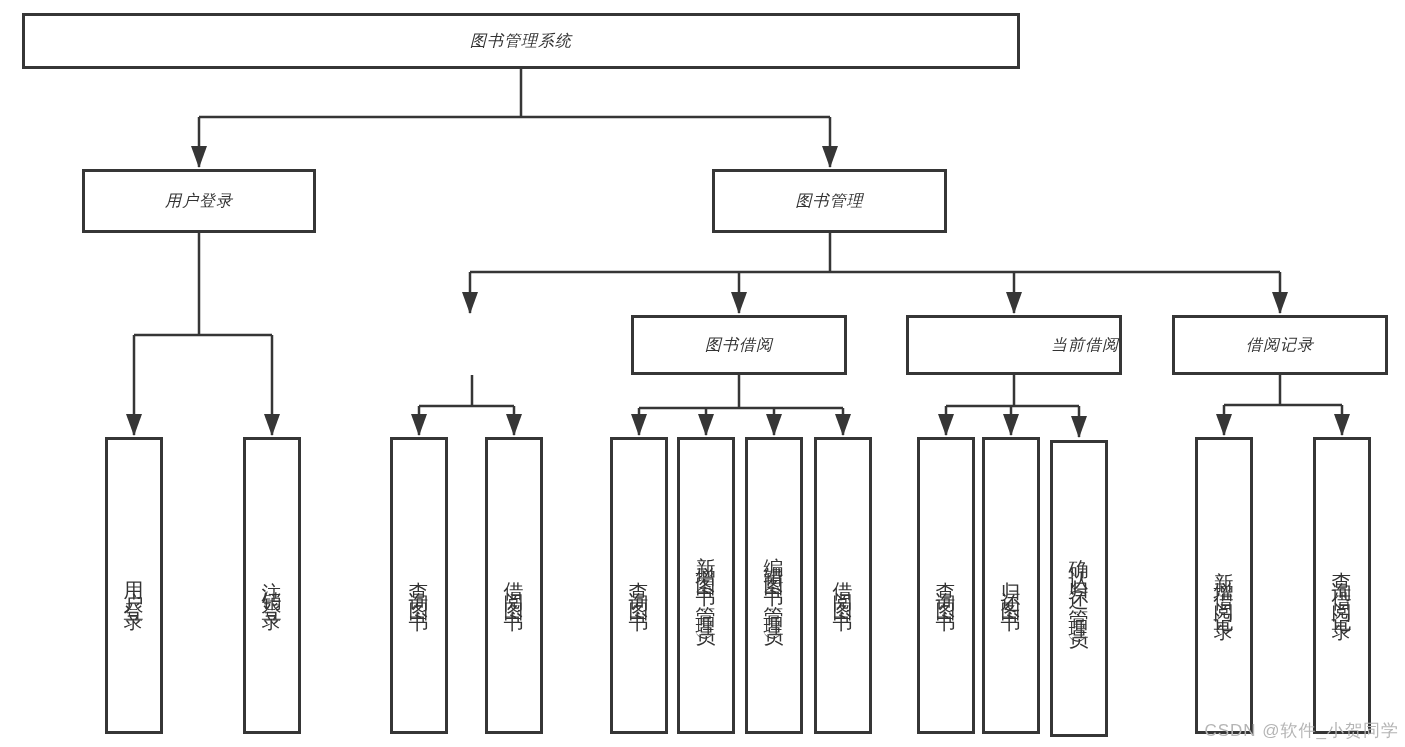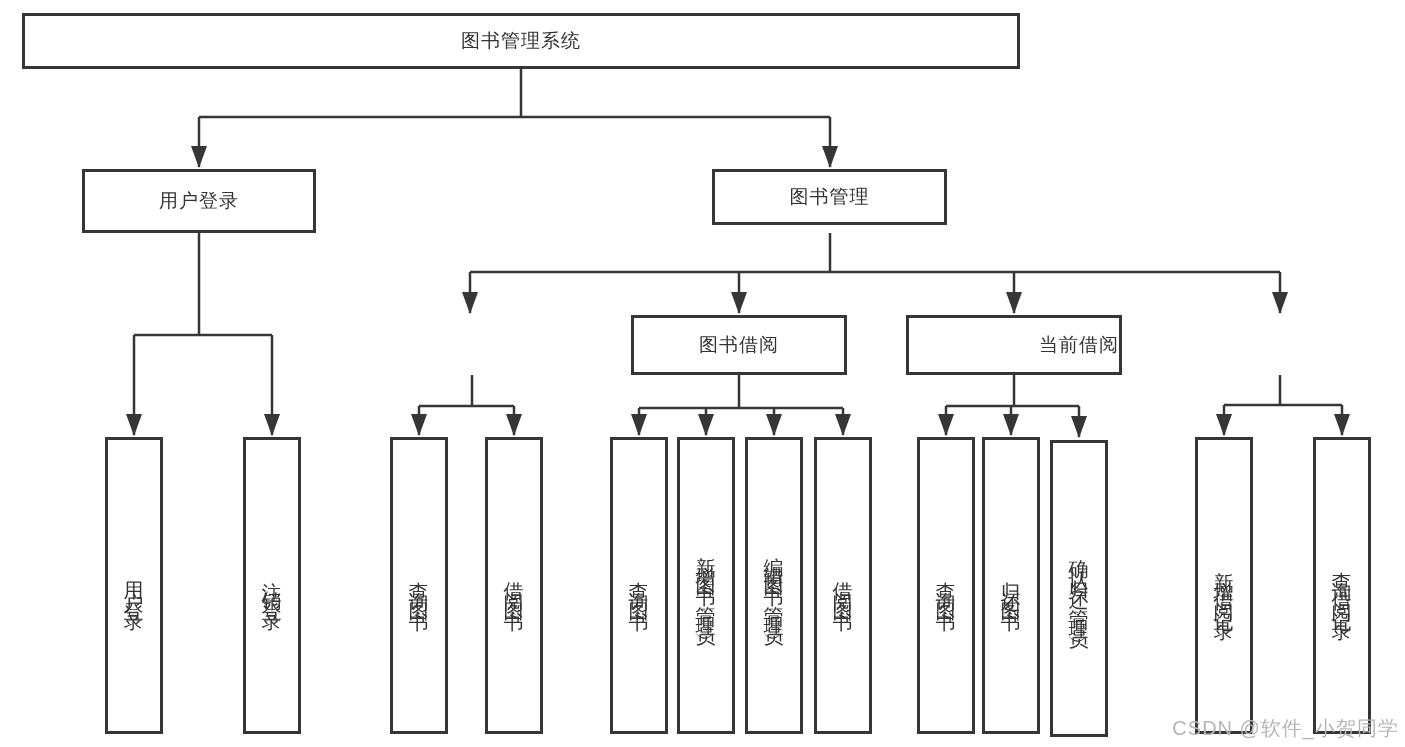--- a/index.html
+++ b/index.html
@@ -14,34 +14,34 @@
   svg.connectors{position:absolute;left:0;top:0;width:1405px;height:747px;}
   .node{
     position:absolute;
     box-sizing:border-box;
     border:3px solid #363636;
     background:#ffffff;
     display:flex;
     align-items:center;
     justify-content:center;
   }
-  .h-node{font-size:19px;letter-spacing:1px;white-space:nowrap;}
+  .h-node{font-size:16px;letter-spacing:1px;white-space:nowrap;font-style:italic;}
   .v-node{width:58px;height:297px;top:437px;}
   .v-node .vtext{
     writing-mode:vertical-rl;
     text-orientation:mixed;
     font-size:20px;
     letter-spacing:10px;
     line-height:1.1;
     white-space:nowrap;
   }
   .watermark{
     position:absolute;
     right:6px;bottom:5px;
-    font-size:20px;
+    font-size:17px;
     color:#b5b5b5;
     letter-spacing:1px;
     white-space:nowrap;
     margin-top:9px;
   }
 </style>
 </head>
 <body>
 
 <div class="stage">
@@ -89,29 +89,32 @@
     </g>
   </svg>
 
   <div class="node h-node" style="left:22px;top:13px;width:998px;height:56px;">
     <span>图书管理系统</span>
   </div>
 
   <div class="node h-node" style="left:82px;top:169px;width:234px;height:64px;">
     <span>用户登录</span>
   </div>
-  <div class="node h-node" style="left:712px;top:169px;width:235px;height:56px;">
+  <div class="node h-node" style="left:712px;top:169px;width:235px;height:64px;">
     <span>图书管理</span>
   </div>
 
   <div class="node h-node" style="left:631px;top:315px;width:216px;height:60px;">
     <span>图书借阅</span>
   </div>
   <div class="node h-node" style="left:906px;top:315px;width:216px;height:60px;justify-content:flex-end;">
     <span>当前借阅</span>
+  </div>
+  <div class="node h-node" style="left:1172px;top:315px;width:216px;height:60px;">
+    <span>借阅记录</span>
   </div>
 
   <div class="node v-node" style="left:105px;">
     <span class="vtext">用户登录</span>
   </div>
   <div class="node v-node" style="left:243px;">
     <span class="vtext">注销登录</span>
   </div>
 
   <div class="node v-node" style="left:390px;">

